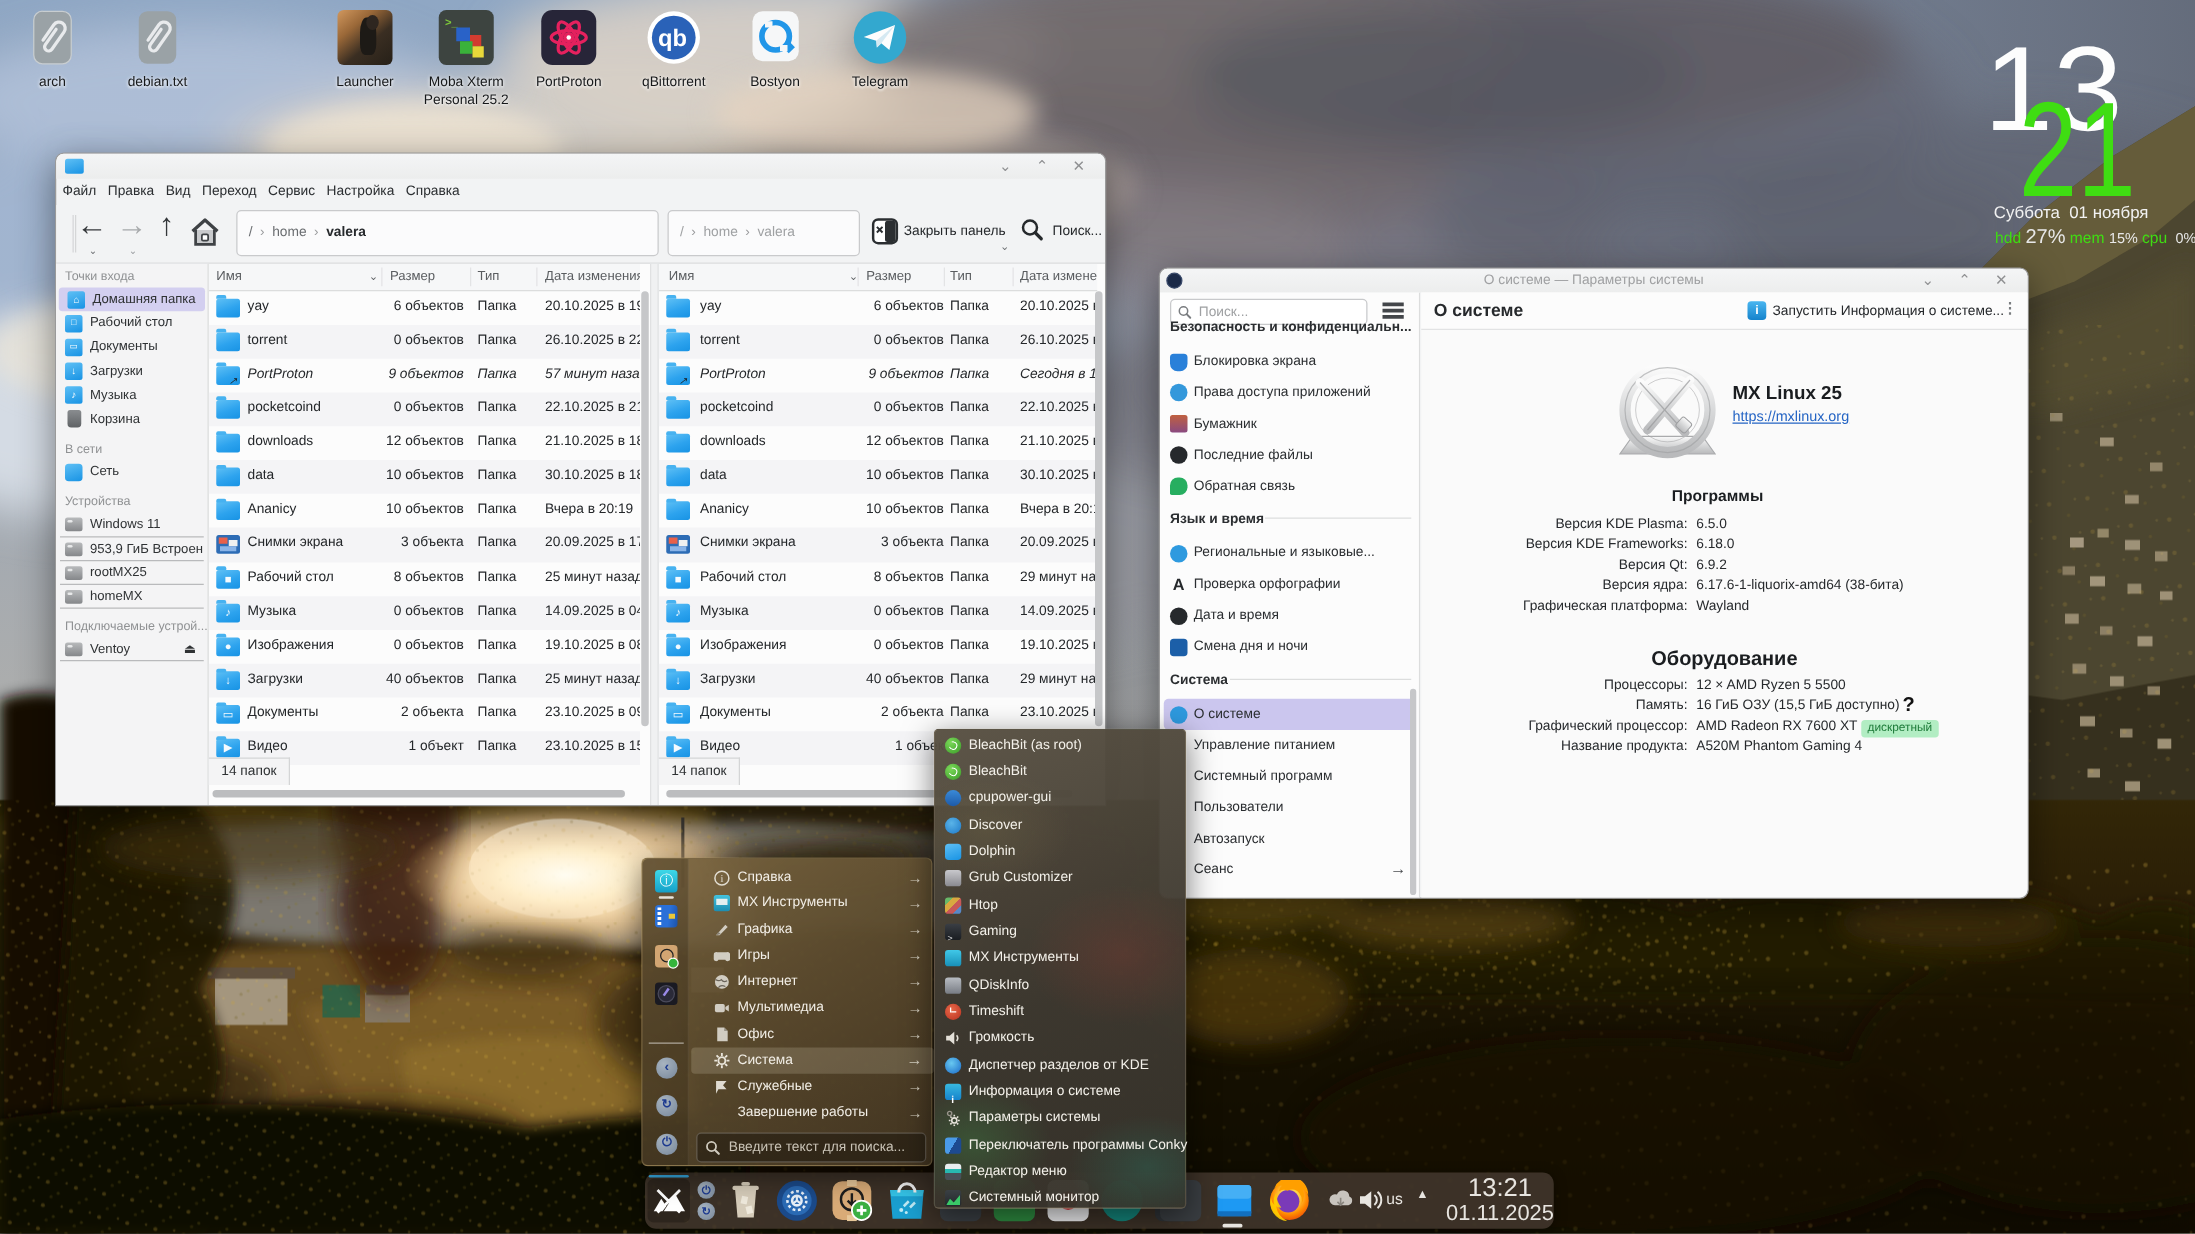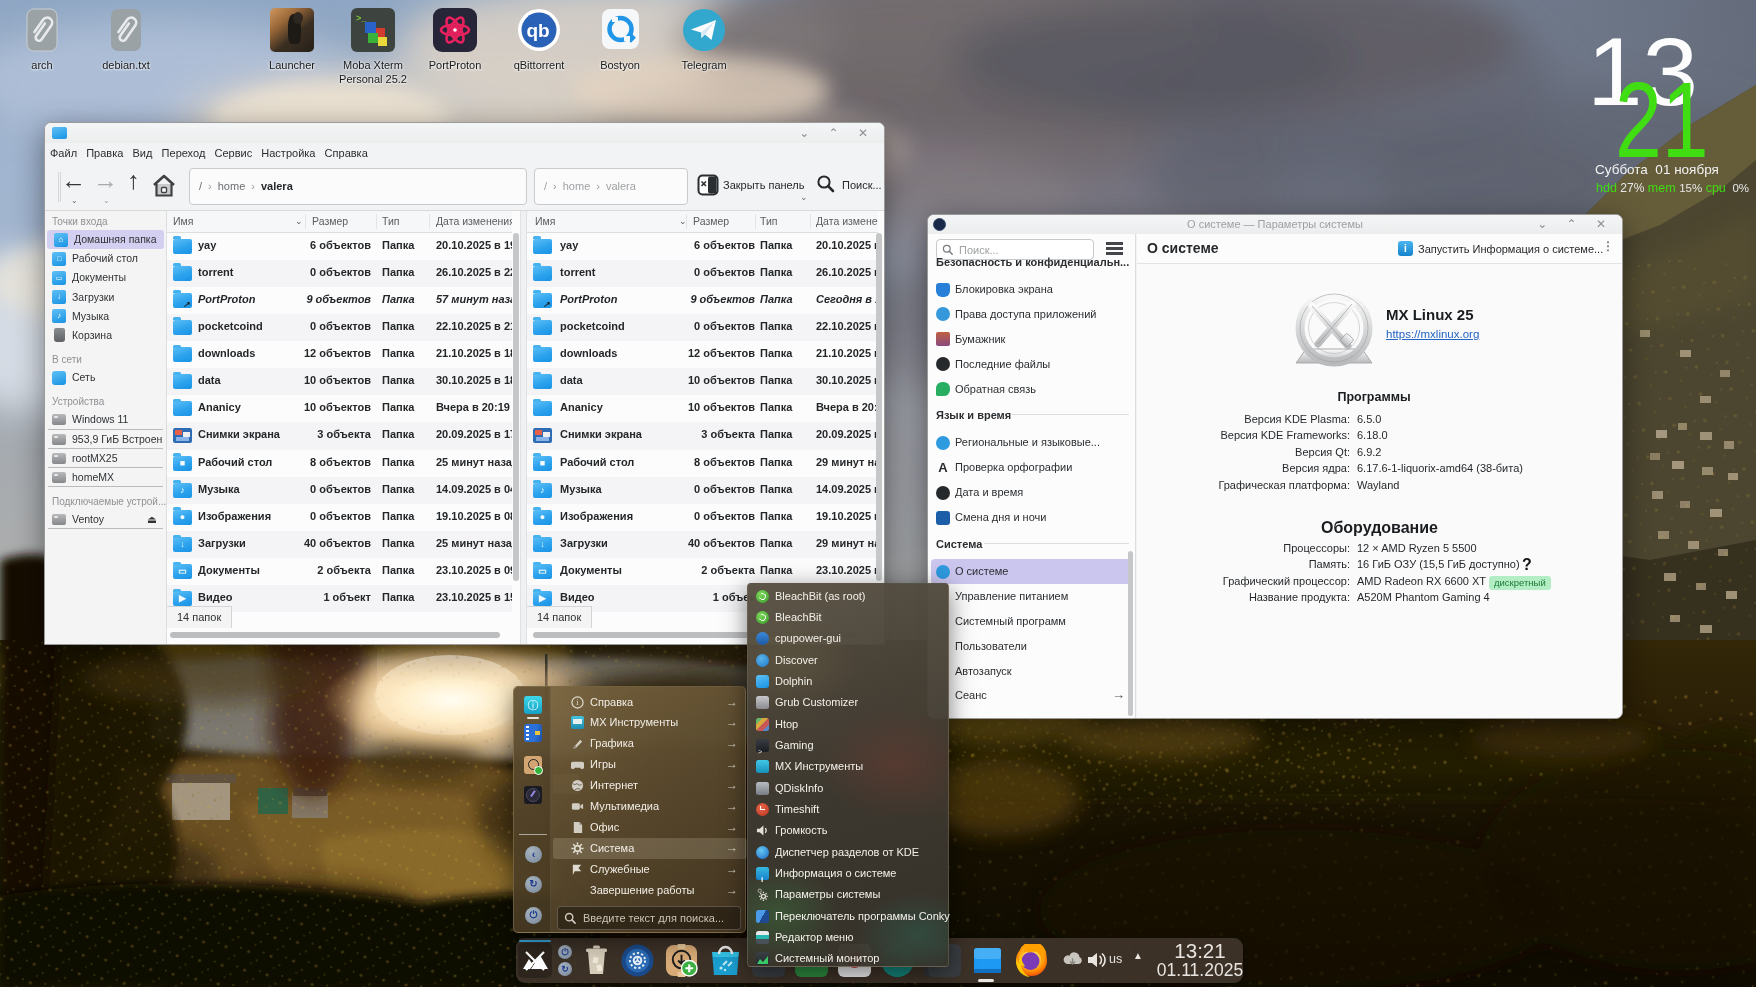--- a/index.html
+++ b/index.html
@@ -25,21 +25,21 @@
 .dico::after { content:""; position:absolute; left:2px; top:2px; width:4px; height:2px; background:#e8e9ea; border-radius:1px; }
 .dev { border-bottom:1px solid #b9babc; margin:0 3px 0 3px; padding-left:24px !important; }
 .dev .ic { left:4px !important; }
 .pitem { position:relative; height:19.2px; line-height:19.2px; padding-left:27px; white-space:nowrap; overflow:hidden; }
 .pitem .ic { position:absolute; left:7px; top:2.5px; width:14px; height:14px; }
 .psel { background:#d3cff0; border-radius:3px; }
 .pane { position:absolute; top:0; bottom:0; }
 .phead span { white-space:nowrap; }
 .phead { position:absolute; left:0; right:0; top:0; height:21.5px; background:#f6f7f8; border-bottom:1px solid #dcdddd; font-size:10.5px; color:#5a5d60; line-height:21px; }
 .rows { position:absolute; left:0; right:0; top:21.5px; }
-.frow { position:relative; height:27.15px; font-size:11px; color:#24272a;font-weight:bold; }
+.frow { position:relative; height:27.15px; font-size:11px; color:#24272a; }
 .frow.alt { background:#f4f4f6; }
 .fname { position:absolute; left:31px; top:6px; }
 .fsize { position:absolute; width:80px; text-align:right; top:6px; }
 .ftype { position:absolute; top:6px; }
 .fdate { position:absolute; top:6px; white-space:nowrap; }
 .fold { position:absolute; left:6px; top:6px; width:19px; height:15px; border-radius:2px; background:linear-gradient(160deg,#5fc0f5 0%,#2da3ee 55%,#1893e4 100%); }
 .fold::before { content:""; position:absolute; left:0; top:-2.5px; width:8px; height:3px; border-radius:1.5px 1.5px 0 0; background:#47b2f0; }
 .fold .ov { position:absolute; width:100%; text-align:center; font-size:9px; line-height:15px; color:rgba(255,255,255,0.95); }
 .vscroll { position:absolute; width:6px; border-radius:3px; background:#c6c7c9; }
 .statab { position:absolute; height:22px; background:#f4f4f5; border:1px solid #d4d5d6; border-left:none; border-bottom:none; font-size:11px; color:#2f3234; line-height:21px; padding:0 10px; }
@@ -257,21 +257,21 @@
   <ellipse cx="1300" cy="910" rx="260" ry="80" fill="#201604" opacity="0.7"></ellipse>
   <ellipse cx="1680" cy="860" rx="200" ry="110" fill="#1a1204" opacity="0.7"></ellipse>
 </g>
 </svg>
 
 <div class="abs" style="left:1560;top:0"></div>
 <div class="abs" id="conky" style="left:1570px;top:20px;width:180px;height:190px;">
   <div class="abs" style="left:17px;top:3.5px;font-size:96px;color:#fdfdfd;line-height:1;transform:scaleX(1.04);transform-origin:left top">13</div>
   <div class="abs" style="left:45px;top:45.6px;font-size:108px;color:#3fdd12;line-height:1;transform:scaleX(0.78);transform-origin:left top">21</div>
   <div class="abs" style="left:25px;top:142px;width:170px;font-size:13.5px;color:#f2f2f2;">Суббота&nbsp; 01 ноября</div>
-  <div class="abs" style="left:26px;top:161px;width:175px;font-size:12.5px;"><span style="color:#3fdd12">hdd</span> <span style="color:#e8e8e8;font-size:12px">27%</span> <span style="color:#3fdd12">mem</span> <span style="color:#e8e8e8;font-size:11.5px">15%</span> <span style="color:#3fdd12">cpu</span> <span style="color:#e8e8e8;font-size:11.5px">&nbsp;0%</span></div>
+  <div class="abs" style="left:26px;top:161px;width:175px;font-size:12.5px;"><span style="color:#3fdd12">hdd</span> <span style="color:#e8e8e8;font-size:16px">27%</span> <span style="color:#3fdd12">mem</span> <span style="color:#e8e8e8;font-size:11.5px">15%</span> <span style="color:#3fdd12">cpu</span> <span style="color:#e8e8e8;font-size:11.5px">&nbsp;0%</span></div>
 </div>
 
 <div class="win" id="settings">
   <div class="tbar" style="height:19px">
         <div class="ttitle" style="top:3px">О системе — Параметры системы</div>
     <div class="abs" style="left:5px;top:3px;width:13px;height:13px;border-radius:50%;background:#1a2947;border:1px solid #3a4a6a"></div>
     <div class="tbtns" style="top:2px">⌄&nbsp;⌃&nbsp;✕</div>
   </div>
   <div class="sside">
     <div class="abs" style="left:8px;top:5px;width:158px;height:21px;border:1px solid #c8c9cb;border-radius:4px;background:#fff">
@@ -367,21 +367,21 @@
             <span class="lab">Процессоры:</span>
             <span class="val">12 × AMD Ryzen 5 5500</span>
           </div>
       <div class="srow">
             <span class="lab">Память:</span>
             <span class="val">16 ГиБ ОЗУ (15,5 ГиБ доступно)</span>
             <span class="abs" style="left:385px;top:-2px;font-size:16px;font-weight:bold;color:#111">?</span>
           </div>
       <div class="srow">
             <span class="lab">Графический процессор:</span>
-            <span class="val">AMD Radeon RX 6600 XT</span>
+            <span class="val">AMD Radeon RX 7600 XT</span>
             <span class="abs" style="left:352px;top:1px;background:#b2edc3;color:#1c7a38;font-size:9.5px;padding:1px 5px 2px;border-radius:3px">дискретный</span>
           </div>
       <div class="srow">
             <span class="lab">Название продукта:</span>
             <span class="val">A520M Phantom Gaming 4</span>
           </div>
     </div>
   </div>
 </div>
 

